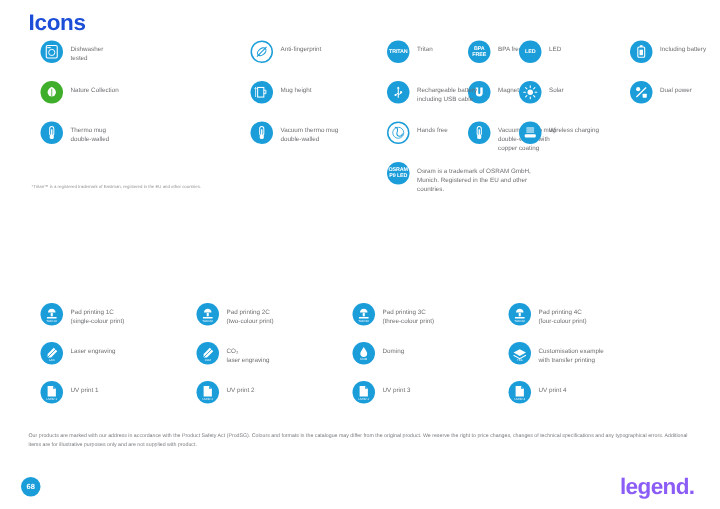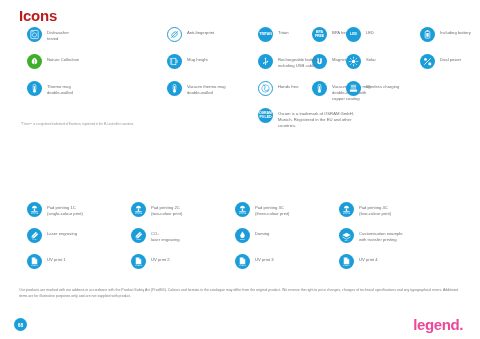--- a/index.html
+++ b/index.html
@@ -20,21 +20,21 @@
     width: 480px;
     height: 339px;
     box-sizing: border-box;
   }
 
   
   .section-title {
     position: absolute;
     font-size: 15px;
     font-weight: bold;
-    color: #b91c1c;
+    color: #1d4ed8;
     letter-spacing: -0.2px;
     white-space: nowrap;
   }
   #icons-title { left: 19px; top: 7px; }
   #branding-title { left: 19px; top: 180px; }
 
   
   .grid {
     position: absolute;
     display: grid;
@@ -138,21 +138,21 @@
     display: flex;
     align-items: center;
     justify-content: center;
   }
   #brand-logo {
     position: absolute;
     right: 17px;
     top: 316px;
     font-size: 15px;
     font-weight: bold;
-    color: #ec4899;
+    color: #8b5cf6;
     letter-spacing: -0.4px;
   }
 </style>
 </head>
 <body>
 
 <div class="page">
 
   <div class="section-title" id="icons-title">Icons</div>
 

